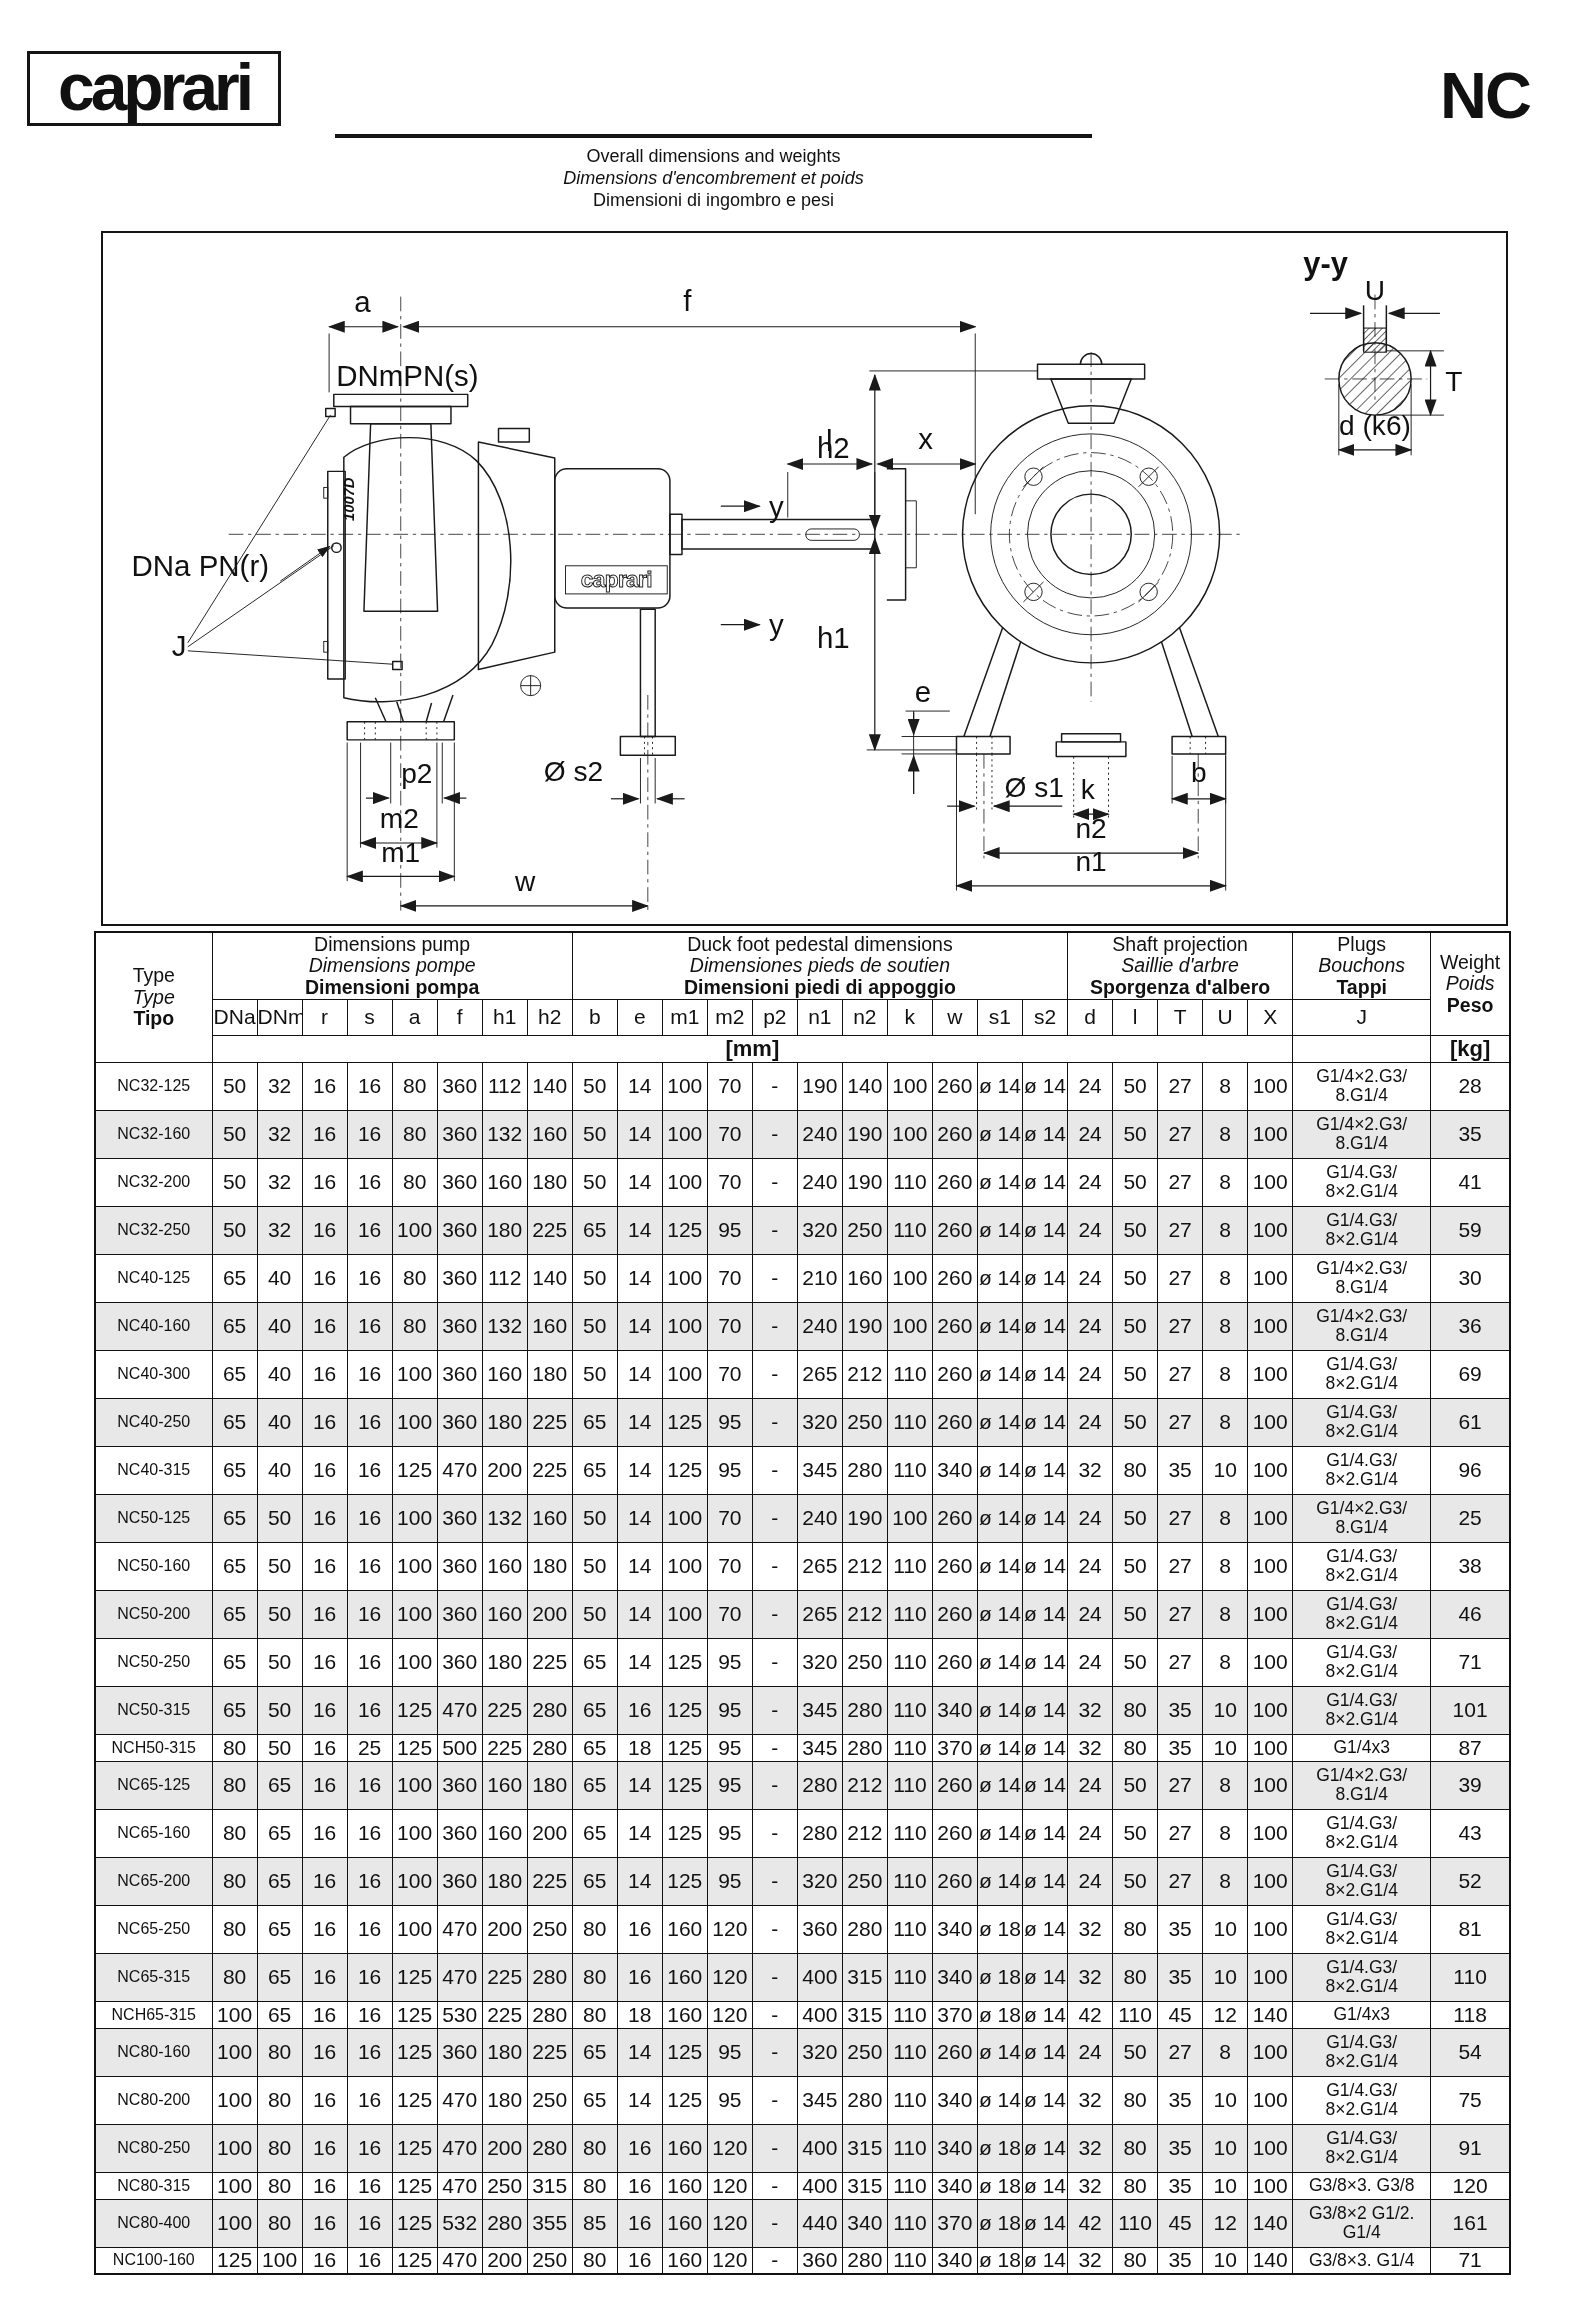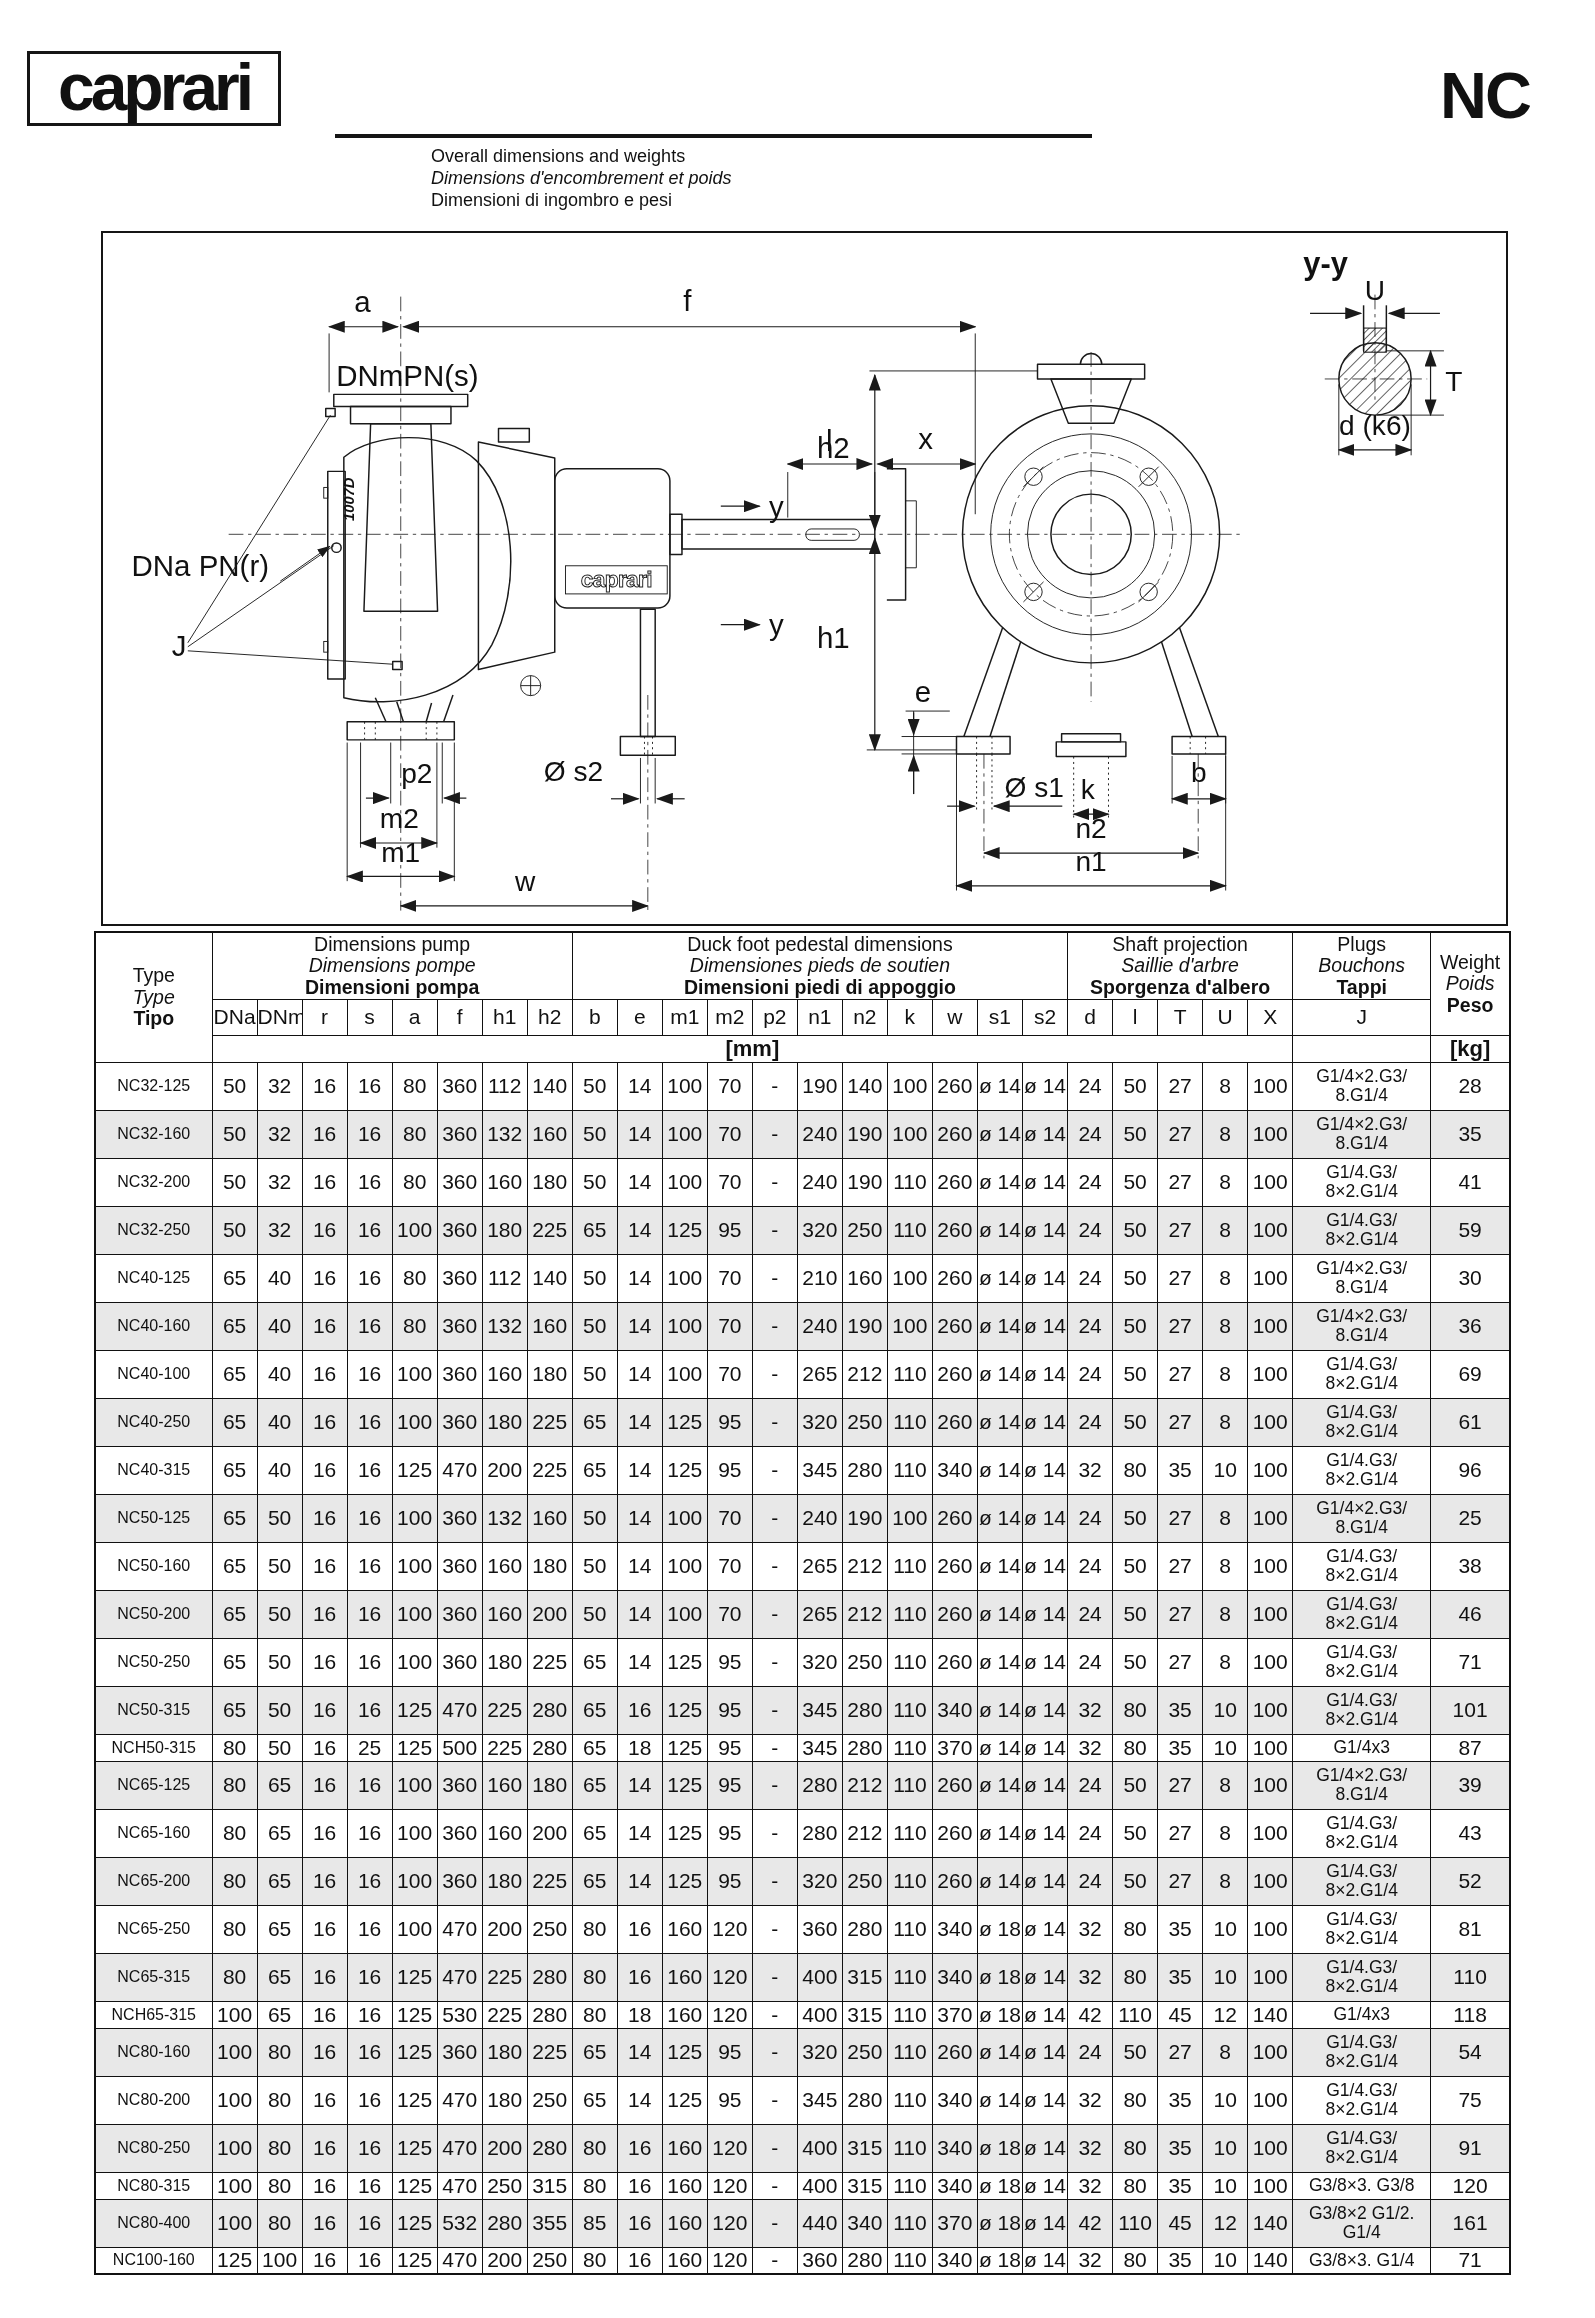--- a/index.html
+++ b/index.html
@@ -5,21 +5,21 @@
   html,body{margin:0;padding:0}
   body{width:1596px;height:2319px;position:relative;background:#ffffff;color:#111;
        font-family:"Liberation Sans",sans-serif;overflow:hidden}
 
   
   .logo-box{position:absolute;left:27px;top:51px;width:254px;height:75px;
             border:3.4px solid #151515;box-sizing:border-box;display:flex;
             align-items:center;justify-content:center;overflow:visible}
   .logo-text{font-size:66px;font-weight:bold;letter-spacing:-4px;line-height:1;margin-top:-2.7px}
   .header-rule{position:absolute;left:335px;top:134px;width:757px;height:4px;background:#151515}
-  .title-block{position:absolute;left:431px;top:145px;width:565px;text-align:left;line-height:22px}
+  .title-block{position:absolute;left:431px;top:145px;width:565px;text-align:center;line-height:22px}
   .title-en{font-size:18px}
   .title-fr{font-size:18px;font-style:italic}
   .title-it{font-size:18px;font-weight:normal}
   .product-code{position:absolute;left:1440px;top:58px;font-size:65px;font-weight:bold;letter-spacing:-2px}
 
   
   .drawing-box{position:absolute;left:101px;top:231px;width:1407px;height:695px;
                border:2px solid #151515;box-sizing:border-box;background:#fff}
   .drawing-box svg{display:block;width:100%;height:100%}
   .o{fill:none;stroke:#1a1a1a;stroke-width:2.2;stroke-linejoin:round}
@@ -548,21 +548,21 @@
         <td class="gsep">ø 14</td>
         <td>24</td>
         <td>50</td>
         <td>27</td>
         <td>8</td>
         <td class="gsep">100</td>
         <td class="plug gsep">G1/4×2.G3/<br>8.G1/4</td>
         <td>36</td>
       </tr>
       <tr class="tall">
-        <td class="type gsep">NC40-100</td>
+        <td class="type gsep">NC40-300</td>
         <td>65</td>
         <td>40</td>
         <td>16</td>
         <td>16</td>
         <td>100</td>
         <td>360</td>
         <td>160</td>
         <td class="gsep">180</td>
         <td>50</td>
         <td>14</td>

